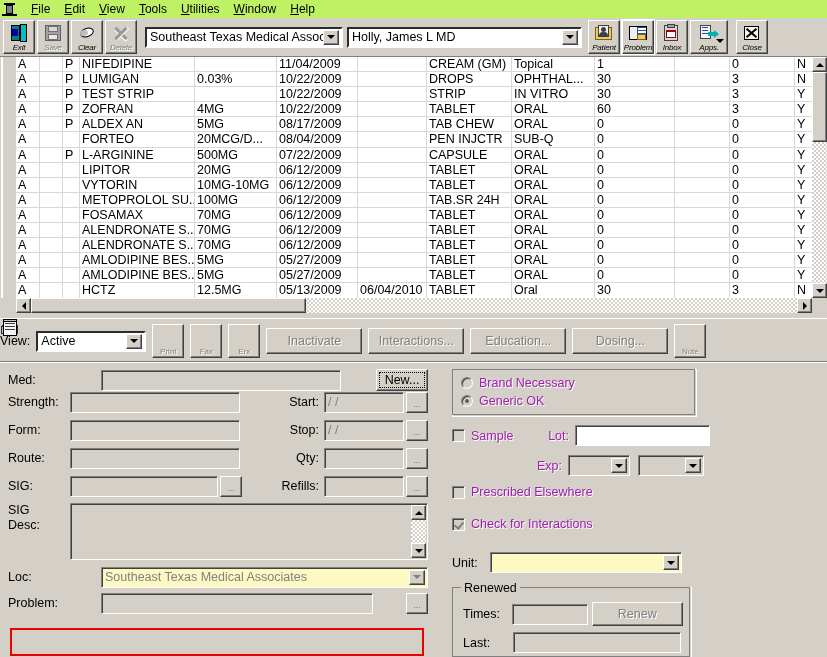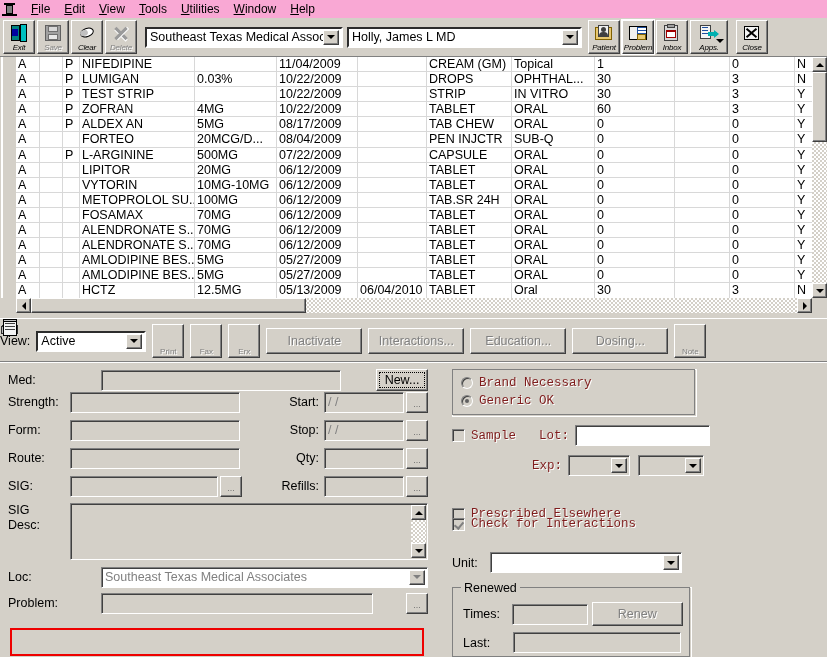--- a/index.html
+++ b/index.html
@@ -6,21 +6,21 @@
   body{
     width:827px;height:657px;overflow:hidden;
     background:#d4d0c8;
     font-family:"Liberation Sans",sans-serif;
     font-size:12px;color:#000;
     -webkit-font-smoothing:none;
   }
   .app{position:relative;width:827px;height:657px;}
 
   
-  .menubar{height:18px;background:#f9a8d4;display:flex;align-items:center;padding-left:2px;}
+  .menubar{height:18px;background:#bef264;display:flex;align-items:center;padding-left:2px;}
   .app-icon{width:16px;height:15px;margin-right:6px;position:relative;flex:0 0 auto;}
   .app-icon .ai-a{position:absolute;left:2px;top:1px;width:11px;height:2px;background:#000;}
   .app-icon .ai-b{position:absolute;left:4px;top:3px;width:7px;height:9px;background:#808080;border:1px solid #000;box-sizing:border-box;}
   .app-icon .ai-c{position:absolute;left:0px;top:12px;width:15px;height:2px;background:#000;}
   .menuitem{padding:2px 7px;font-size:12px;line-height:13px;color:#000;cursor:default;}
   .menuitem u{text-decoration:underline;}
 
   
   .toolbar{height:38px;background:#d4d0c8;display:flex;align-items:center;padding:0 3px;position:relative;}
   .tbtn{
@@ -270,21 +270,21 @@
     box-shadow:inset 1px 1px 0 #404040;
   }
   .sigdesc-sb{position:absolute;right:1px;top:1px;width:15px;bottom:1px;background:#d4d0c8;}
   .sigdesc-sb .trk{position:absolute;top:15px;bottom:15px;left:0;width:15px;
     background-image:
       linear-gradient(45deg,#fff 25%,transparent 25%,transparent 75%,#fff 75%),
       linear-gradient(45deg,#fff 25%,#d4d0c8 25%,#d4d0c8 75%,#fff 75%);
     background-size:4px 4px;background-position:0 0,2px 2px;}
 
   .combo-sunk{
-    flex:1;height:21px;background:#ffffff;box-sizing:border-box;position:relative;
+    flex:1;height:21px;background:#fef9c3;box-sizing:border-box;position:relative;
     border-top:1px solid #808080;border-left:1px solid #808080;
     border-right:1px solid #fff;border-bottom:1px solid #fff;
     box-shadow:inset 1px 1px 0 #404040;
     font-size:12.5px;color:#808080;padding-left:3px;line-height:19px;
     display:flex;align-items:center;
   }
   .combo-sunk .cb{margin-left:auto;margin-right:2px;}
 
   .problem-hl{
     position:absolute;left:2px;top:259px;width:414px;height:28px;
@@ -297,21 +297,21 @@
   }
   .groupbox:before{content:"";position:absolute;left:-1px;top:-1px;right:1px;bottom:1px;border:1px solid #808080;}
   .gb-title{position:absolute;left:8px;top:-7px;background:#d4d0c8;padding:0 3px;font-size:12.5px;z-index:2;}
   .radio{display:flex;align-items:center;height:18px;position:relative;z-index:1;}
   .rdo{width:12px;height:12px;border-radius:50%;box-sizing:border-box;margin-right:6px;flex:0 0 auto;
     background:#d4d0c8;
     border-top:1px solid #808080;border-left:1px solid #808080;
     border-right:1px solid #fff;border-bottom:1px solid #fff;
     box-shadow:inset 1px 1px 0 #404040;position:relative;}
   .rdo.on:after{content:"";position:absolute;left:3px;top:3px;width:4px;height:4px;border-radius:50%;background:#606060;}
-  .dimtxt{color:#7f1d1d;text-shadow:1px 1px 0 #fff;font-size:12.5px;font-family:Liberation Mono, monospace;}
+  .dimtxt{color:#a21caf;text-shadow:1px 1px 0 #fff;font-size:12.5px;}
   .chk{width:13px;height:13px;box-sizing:border-box;margin-right:6px;flex:0 0 auto;
     background:#d4d0c8;
     border-top:1px solid #808080;border-left:1px solid #808080;
     border-right:1px solid #fff;border-bottom:1px solid #fff;
     box-shadow:inset 1px 1px 0 #404040;position:relative;}
   .chk.on:after{content:"";position:absolute;left:3px;top:1px;width:4px;height:7px;
     border-right:2px solid #808080;border-bottom:2px solid #808080;transform:rotate(40deg);}
   .cbrow{display:flex;align-items:center;height:18px;}
   .smallcombo{
     width:60px;height:21px;background:#d4d0c8;box-sizing:border-box;position:relative;
@@ -902,21 +902,21 @@
             </div>
         </div>
         <div class="smallcombo" style="width:66px;margin-left:8px;">
           <span style="padding-left:3px;"></span>
           <div class="combo-btn cb" style="margin-left:auto;">
               <div class="arrow-d"></div>
             </div>
         </div>
       </div>
 
-      <div class="cbrow" style="position:absolute;left:12px;top:136px;justify-content:space-between;">
+      <div class="cbrow" style="position:absolute;left:12px;top:114px;justify-content:space-between;">
         <div class="chk"></div>
         <div class="dimtxt">Prescribed Elsewhere</div>
       </div>
       <div class="cbrow" style="position:absolute;left:12px;top:146px;">
         <div class="chk on"></div>
         <div class="dimtxt">Check for Interactions</div>
       </div>
 
       <div style="position:absolute;left:12px;top:183px;display:flex;align-items:center;width:240px;">
         <div style="width:38px;font-size:12.5px;">Unit:</div>

